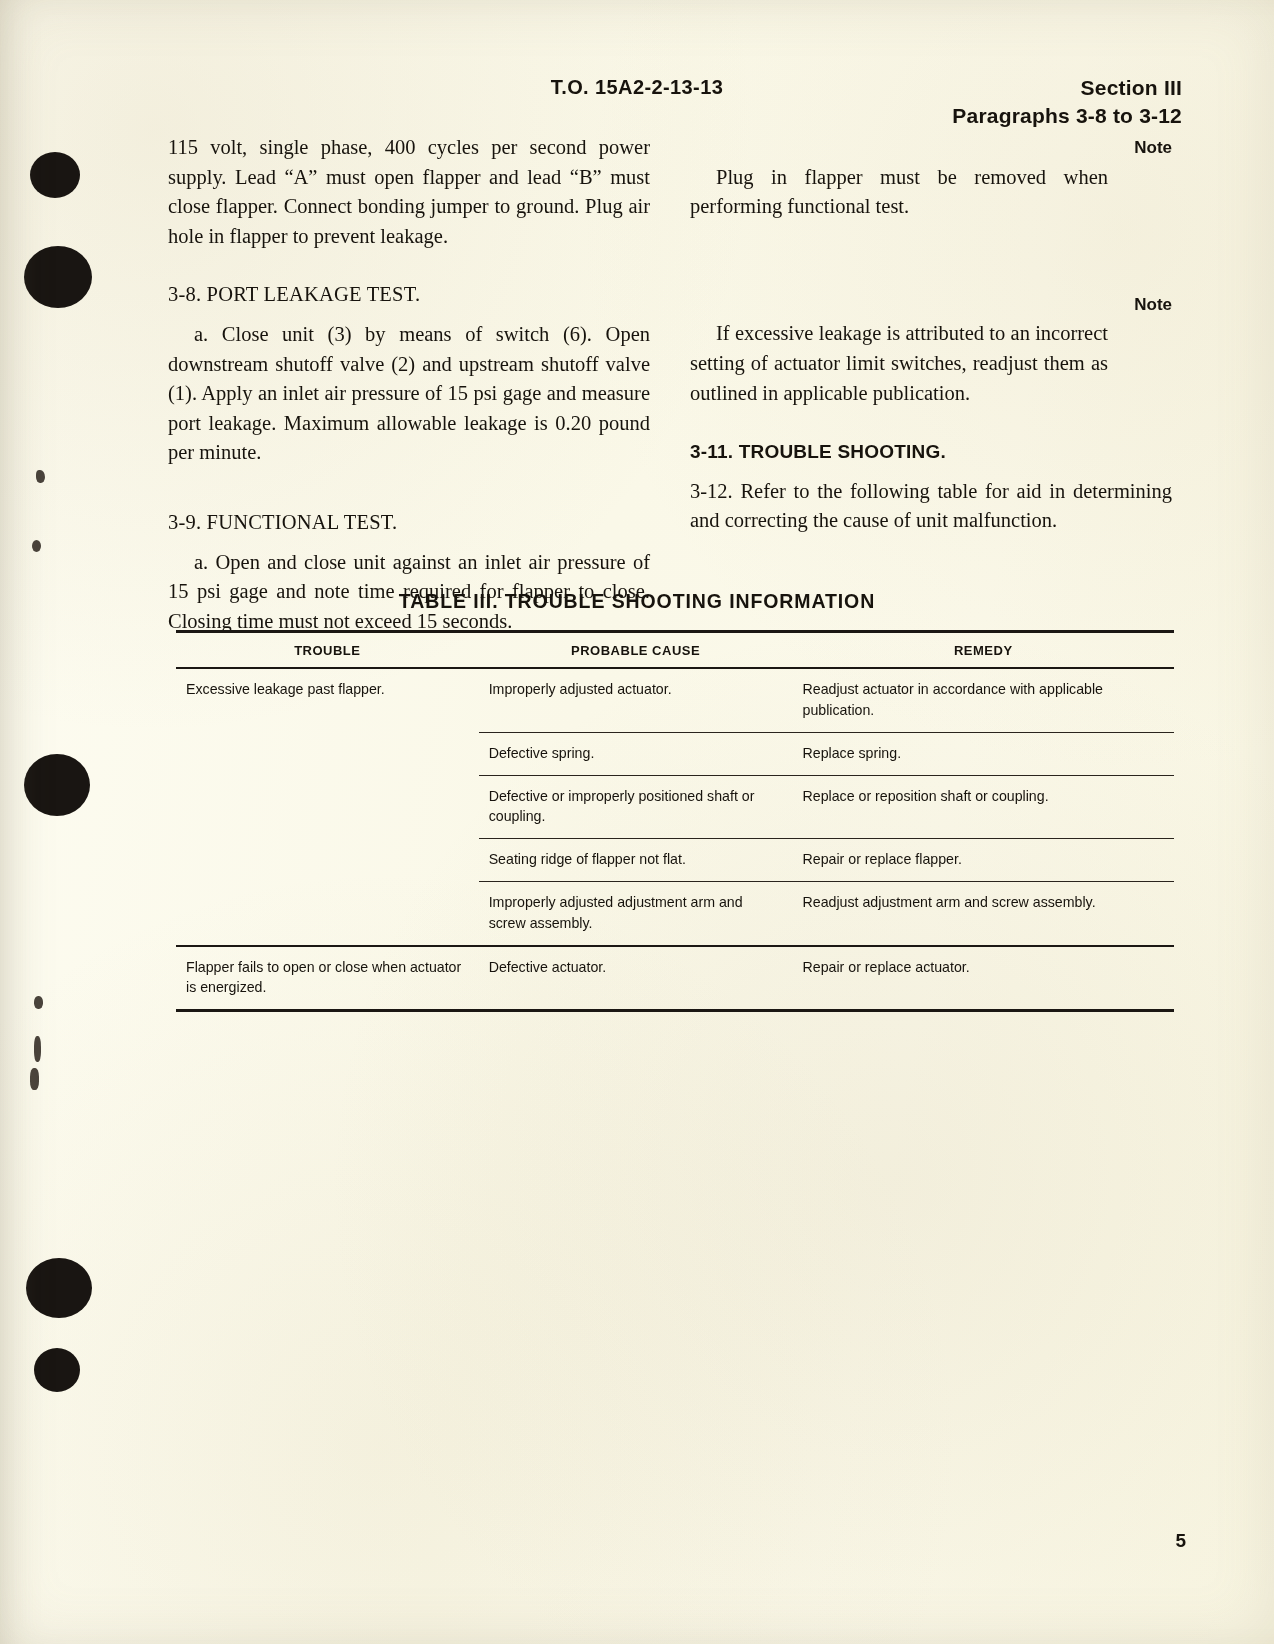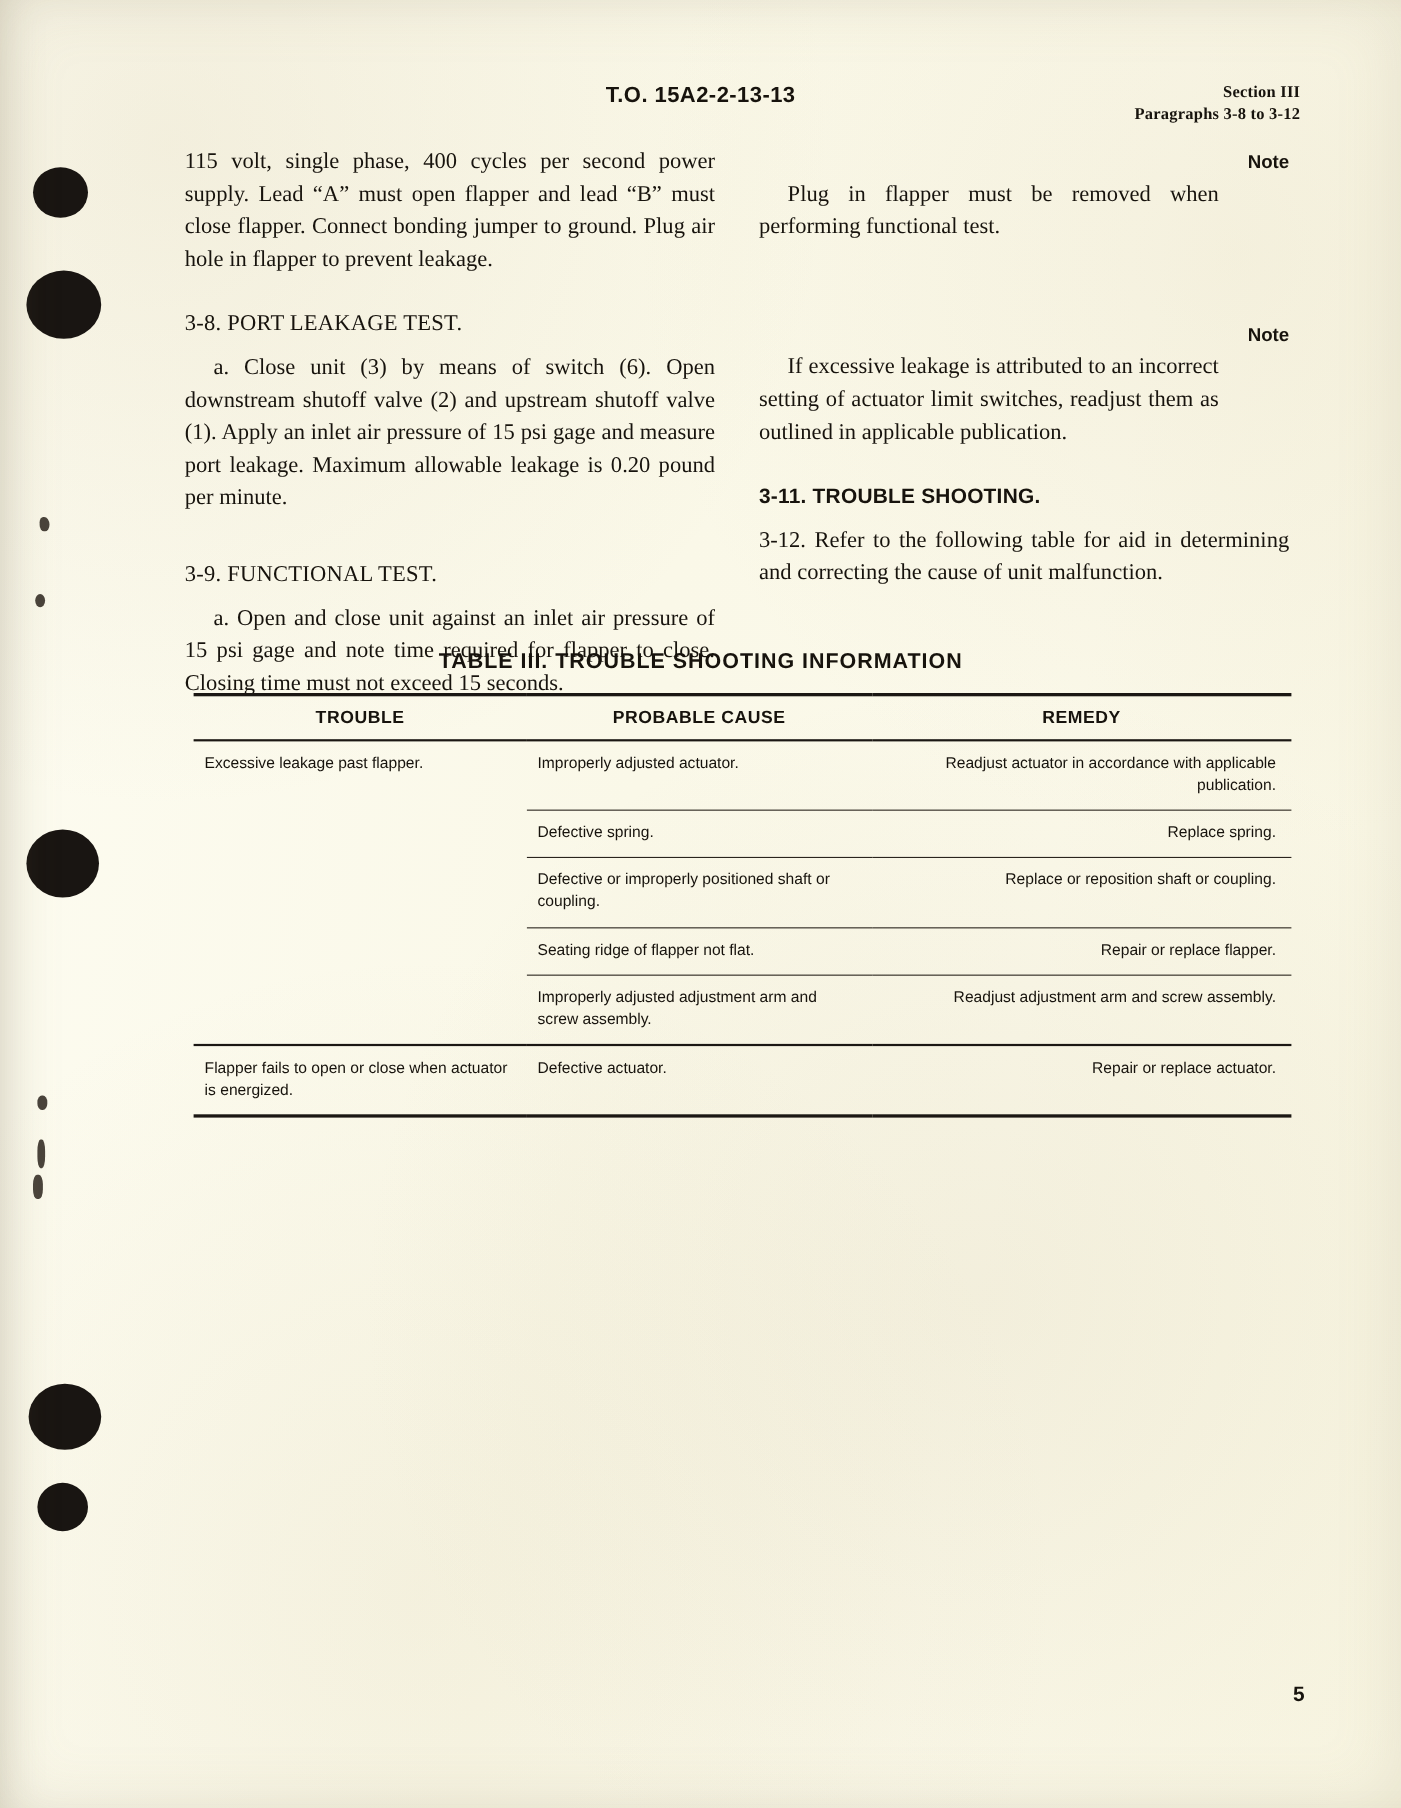--- a/index.html
+++ b/index.html
@@ -59,23 +59,23 @@
     font-family: "Liberation Sans", sans-serif;
     font-weight: bold;
     font-size: 20px;
     letter-spacing: .4px;
   }
   .hdr-right {
     position: absolute;
     right: 92px;
     top: 74px;
     text-align: right;
-    font-family: Liberation Serif, serif;
-    font-weight: bold;
-    font-size: 15px;
+    font-family: Liberation Sans, sans-serif;
+    font-weight: bold;
+    font-size: 21px;
     line-height: 1.35;
     letter-spacing: .2px;
   }
 
   
   .col {
     position: absolute;
     top: 133px;
     width: 482px;
     font-size: 20.5px;
@@ -133,38 +133,38 @@
     font-family: "Liberation Sans", sans-serif;
   }
   table.tbl {
     width: 100%;
     border-collapse: collapse;
     font-size: 14.2px;
     line-height: 1.42;
   }
   table.tbl th {
     font-weight: bold;
-    font-size: 16px;
+    font-size: 13px;
     letter-spacing: .5px;
     padding: 9px 0 7px 0;
     text-align: center;
   }
   table.tbl td {
     vertical-align: top;
     padding: 10px 14px 12px 10px;
     margin-top: 16px;
   }
   .rule-top   { border-top: 3.5px solid #1b1713; }
   .rule-thin  { border-top: 1.6px solid #2a241d; }
   .rule-bold  { border-top: 2.8px solid #1b1713; }
   .rule-bottom{ border-top: 3.5px solid #1b1713; }
 
   .c-trouble { width: 300px; }
   .c-cause   { width: 312px; }
-  .c-remedy  { width: 386px; text-align: right; }
+  .c-remedy  { width: 386px; }
 
   .hdr-row th.c-trouble { padding-left: 0; }
 
   
   .pageno {
     position: absolute;
     right: 88px;
     bottom: 92px;
     font-family: "Liberation Sans", sans-serif;
     font-weight: bold;

